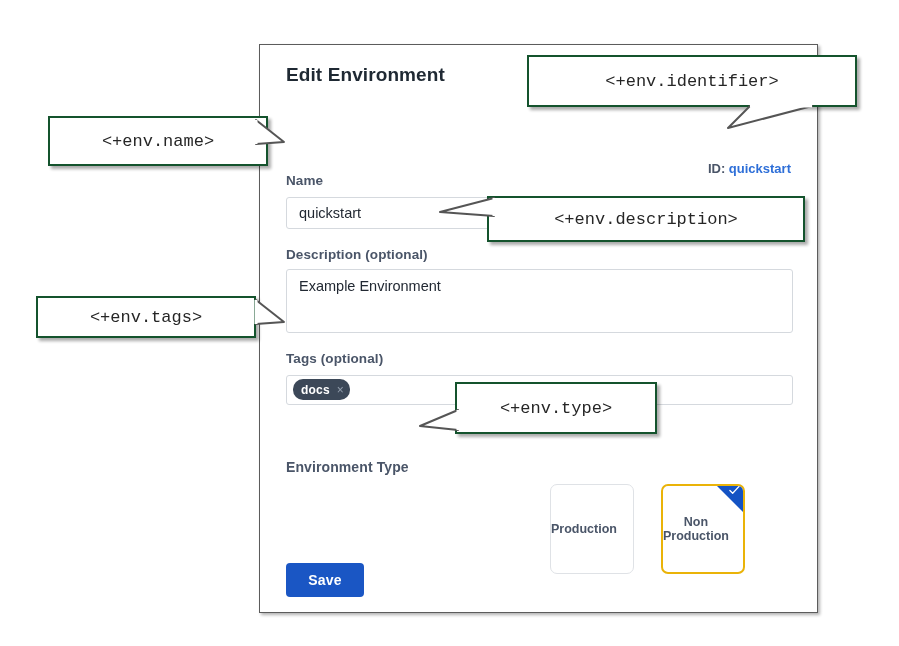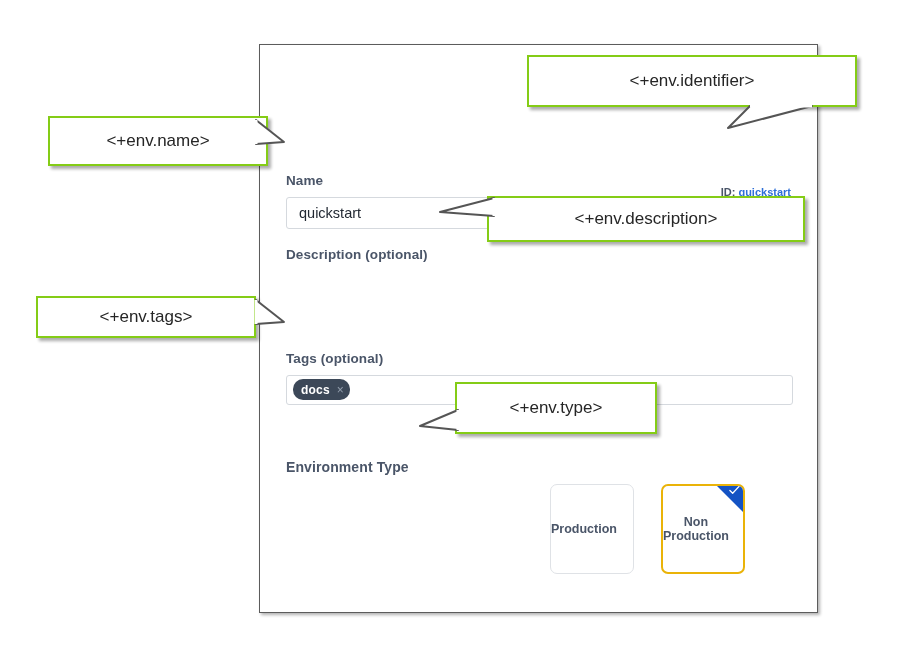--- a/index.html
+++ b/index.html
@@ -61,22 +61,22 @@
     color: #222933;
     padding: 0 12px;
     outline: none;
   }
 
   
   #label-name   { left: 26px; top: 128px; }
   #id-line {
     position: absolute;
     right: 26px;
-    top: 141px;
-    font-size: 11px;
+    top: 116px;
+    font-size: 13px;
     font-weight: bold;
     color: #4a5568;
     white-space: nowrap;
     padding-left: 33px;
   }
   #id-value {
     color: #2e6fd8;
     font-weight: bold;
   }
   #input-name {
@@ -193,27 +193,27 @@
     font-size: 14px;
     font-weight: bold;
     letter-spacing: 0.2px;
     cursor: pointer;
   }
 
   
   .callout {
     position: absolute;
     background: #ffffff;
-    border: 2px solid #84cc16;
+    border: 2px solid #14532d;
     box-sizing: border-box;
     box-shadow: 3px 3px 3px rgba(0,0,0,0.33);
     display: flex;
     align-items: center;
     justify-content: center;
-    font-family: Liberation Sans, sans-serif;
+    font-family: Liberation Mono, monospace;
     font-size: 17px;
     color: #262626;
     z-index: 10;
     white-space: nowrap;
   }
   .callout-tail {
     position: absolute;
     z-index: 11;
     overflow: visible;
   }
@@ -222,32 +222,34 @@
   #callout-tags       { left: 36px;  top: 296px; width: 220px; height: 42px; }
   #callout-identifier { left: 527px; top: 55px;  width: 330px; height: 52px; }
   #callout-description{ left: 487px; top: 196px; width: 318px; height: 46px; }
   #callout-type       { left: 455px; top: 382px; width: 202px; height: 52px; }
 </style>
 </head>
 <body>
 
 <div id="dialog-panel">
 
+  <div id="dialog-title">Edit Environment</div>
 
   <div class="field-label" id="label-name">Name</div>
 
   <div id="id-line">
     <span>ID:</span>
     <span id="id-value">quickstart</span>
   </div>
 
   <input class="text-input" id="input-name" type="text" value="quickstart" style="">
 
   <div class="field-label" id="label-description">Description (optional)</div>
 
+  <textarea class="text-input" id="input-description" style="">Example Environment</textarea>
 
   <div class="field-label" id="label-tags">Tags (optional)</div>
 
   <input class="text-input" id="input-tags" type="text" placeholder="" style="">
 
   <div id="tag-chip">
     <span id="tag-chip-label">docs</span>
     <span id="tag-remove-icon">×</span>
   </div>
 
@@ -258,20 +260,21 @@
   </div>
 
   <div class="type-card" id="card-non-production">
     <span>Non<br>Production</span>
     <div id="selected-corner"></div>
     <svg id="selected-check-icon" viewBox="0 0 12 12">
       <path d="M1 6 L4 9 L11 1.5" fill="none" stroke="#ffffff" stroke-width="1.4" stroke-linecap="round" stroke-linejoin="round"></path>
     </svg>
   </div>
 
+  <button id="save-button">Save</button>
 </div>
 
 <div class="callout" id="callout-name">
   <span>&lt;+env.name&gt;</span>
 </div>
 <svg class="callout-tail" style="left:250px; top:112px; width:48px; height:60px;">
   <path d="M6 8 L34 30 L6 32 Z" fill="#ffffff" stroke="#555555" stroke-width="2" stroke-linejoin="round"></path>
   <path d="M6 8 L6 32" stroke="#ffffff" stroke-width="3"></path>
 </svg>
 

